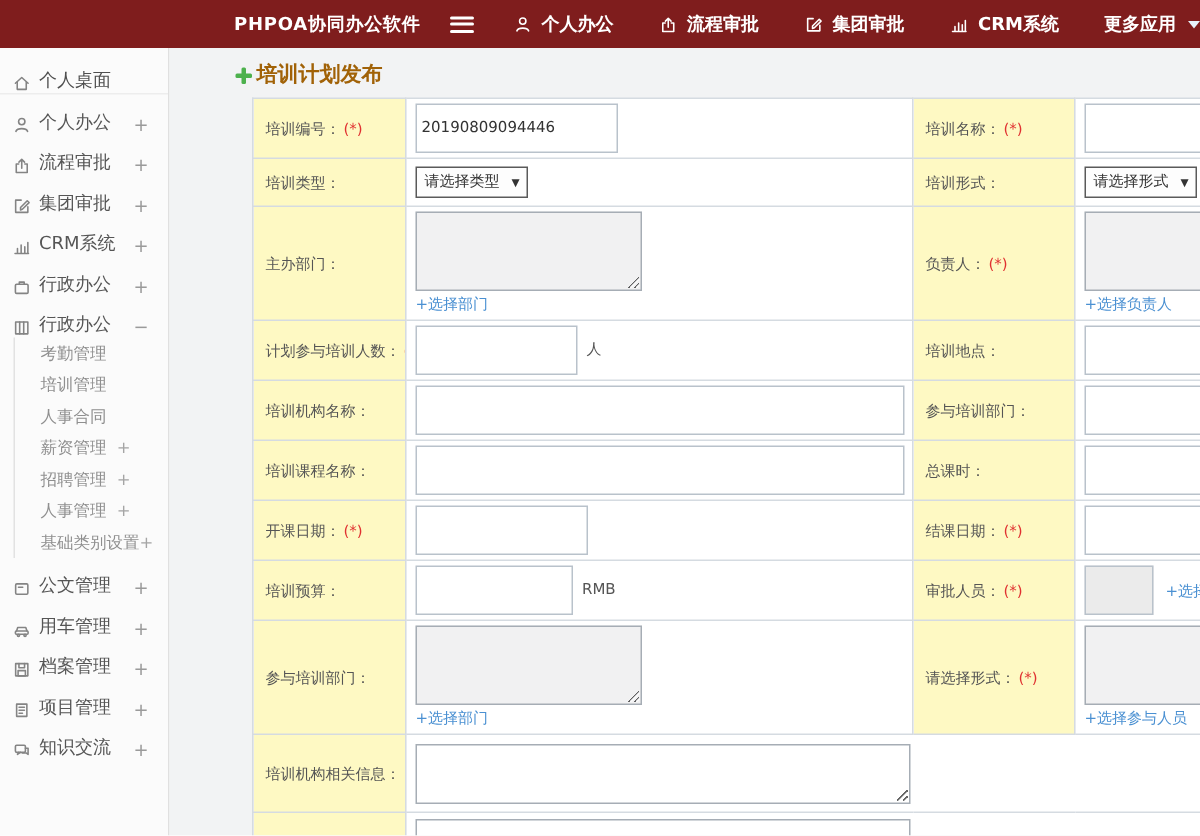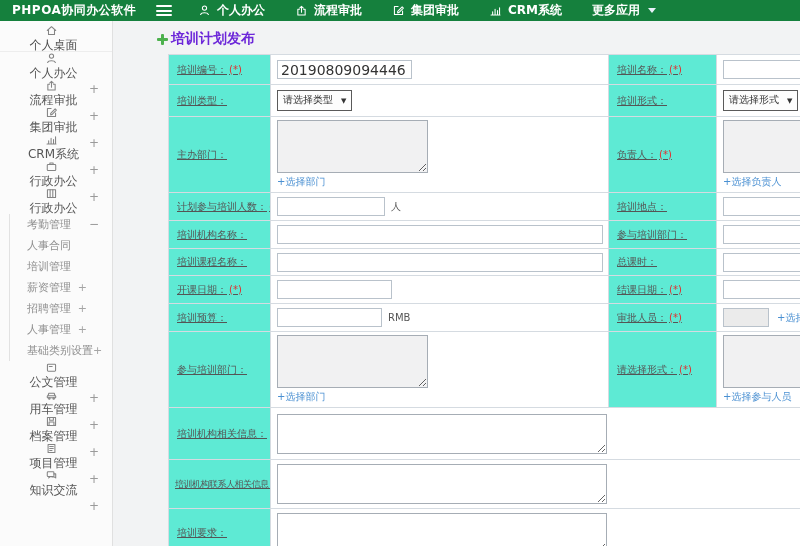--- a/index.html
+++ b/index.html
@@ -1,60 +1,60 @@
 <!DOCTYPE html>
 <html><head>
 <meta charset="utf-8">
 <style>
   * { margin:0; padding:0; box-sizing:border-box; }
   html,body { width:800px; height:557px; overflow:hidden; background:#fff;
               font-family:"DejaVu Sans", sans-serif; }
 
   
-  .header { height:21px; background:#15803d; display:flex; align-items:center; color:#fff; }
+  .header { height:32px; background:#7f1d1d; display:flex; align-items:center; color:#fff;justify-content:flex-end; }
   .brand { width:148px; padding-left:12px; font-size:12px; font-weight:bold; letter-spacing:.5px; white-space:nowrap; }
   .hamburger { width:16px; height:11px; display:flex; flex-direction:column; justify-content:space-between; cursor:pointer; margin-left:8px; }
   .hamburger i { display:block; height:2px; background:#fff; border-radius:1px; }
   .topnav { display:flex; align-items:center; margin-left:26px; gap:30px; }
   .topnav .nav-item { display:flex; align-items:center; gap:6px; font-size:12px; font-weight:bold; cursor:pointer; white-space:nowrap; }
   .icn { width:13px; height:13px; flex:0 0 auto; }
   .icn svg { width:100%; height:100%; stroke:currentColor; fill:none; stroke-width:1.3; stroke-linecap:round; stroke-linejoin:round; }
   .caret { width:0; height:0; border-left:4px solid transparent; border-right:4px solid transparent; border-top:5px solid #e8f1fa; margin-left:2px; }
 
   
   .app { display:flex; height:525px; }
 
   
   .sidebar { width:113px; background:#fbfbfb; border-right:1px solid #e0e0e0; padding-top:3px; flex:0 0 auto; }
-  .side-item { height:27px; display:flex; align-items:center; padding:0 13px 0 8px; color:#555; font-size:12px; cursor:pointer; white-space:nowrap;flex-direction:column; }
+  .side-item { height:27px; display:flex; align-items:flex-end; padding:0 13px 0 8px; color:#555; font-size:12px; cursor:pointer; white-space:nowrap; }
   .side-item .icn { color:#848484; margin-right:5px; width:13px; height:13px; }
   .side-item .expand { margin-left:auto; color:#9a9a9a; font-size:12px; }
   .side-item.first { border-bottom:1px solid #ededed; height:28px; color:#4f4f4f; }
   .submenu { border-left:1px solid #e2e2e2; margin-left:9px; }
   .sub-item { height:21px; display:flex; align-items:center; padding:0 25px 0 17px; color:#8f8f8f; font-size:11px; cursor:pointer; white-space:nowrap; }
   .sub-item .expand { margin-left:auto; color:#a5a5a5; font-size:11px; }
 
   
   .content { flex:1 1 auto; background:#f2f3f4; overflow:hidden; position:relative; }
   .page-title { margin:10px 0 7px 44px; display:flex; align-items:center; height:16px; }
   .plus-icon { position:relative; width:11px; height:11px; margin-right:3px; }
   .plus-icon::before { content:""; position:absolute; left:0; top:4px; width:11px; height:3px; background:#4db14d; border-radius:1px; }
   .plus-icon::after  { content:""; position:absolute; left:4px; top:0; width:3px; height:11px; background:#4db14d; border-radius:1px; }
-  .title-text { font-size:14px; font-weight:bold; color:#6d28d9; white-space:nowrap; }
+  .title-text { font-size:14px; font-weight:bold; color:#a16207; white-space:nowrap; }
 
   
   table.form { margin-left:55px; border-collapse:collapse; table-layout:fixed; width:1010px; }
   table.form col.c1 { width:102px; } table.form col.c2 { width:338px; }
   table.form col.c3 { width:108px; } table.form col.c4 { width:462px; }
   td { border:1px solid #d5dbe1; font-size:10px; vertical-align:middle; }
-  td.lbl { background:#5eead4; color:#555; padding:2px 2px 2px 8px; white-space:nowrap; overflow:hidden;text-decoration:underline; }
+  td.lbl { background:#fef9c3; color:#555; padding:2px 2px 2px 8px; white-space:nowrap; overflow:hidden; }
   td.lbl.long { font-size:9px; letter-spacing:-0.5px; padding-left:6px; }
   td.fld { background:#ffffff; padding:3px 6px; }
   .req { color:#e03131; font-size:10px; margin-left:2px; }
-  .inp { height:19px; border:1px solid #b9c2cb; background:#fff; font-size:14px; color:#333;
+  .inp { height:33px; border:1px solid #b9c2cb; background:#fff; font-size:10px; color:#333;
          padding:0 3px; font-family:"DejaVu Sans",sans-serif; vertical-align:middle; }
   .w135{width:135px} .w130{width:130px} .w115{width:115px} .w108{width:108px} .w105{width:105px} .w325{width:326px}
   .inp.gray { width:46px; background:#ebebeb; }
   .suffix { font-size:10px; color:#555; margin-left:6px; }
   .sel { display:inline-block; border:1px solid #5a5a5a; background:#fdfdfd; padding:2px 5px 3px 5px;
          font-size:10px; color:#333; cursor:pointer; white-space:nowrap; }
   .sel .arrow { font-size:7px; color:#333; margin-left:8px; }
   .ta { display:block; border:1px solid #a6adb5; resize:both; font-family:"DejaVu Sans",sans-serif; font-size:10px; }
   .ta-s { width:151px; height:53px; background:#f1f1f2; }
   .ta-l { width:330px; height:40px; background:#ffffff; }
@@ -164,24 +164,24 @@
             <path d="M6.3 3.3V13M9.6 3.3V13"></path>
           </svg></span>
       <span>行政办公</span>
       <span class="expand">−</span>
     </div>
     <div class="submenu">
       <div class="sub-item">
           <span>考勤管理</span>
         </div>
       <div class="sub-item">
+          <span>培训管理</span>
+        </div>
+      <div class="sub-item">
           <span>人事合同</span>
-        </div>
-      <div class="sub-item">
-          <span>培训管理</span>
         </div>
       <div class="sub-item">
           <span>薪资管理</span>
           <span class="expand">+</span>
         </div>
       <div class="sub-item">
           <span>招聘管理</span>
           <span class="expand">+</span>
         </div>
       <div class="sub-item">

